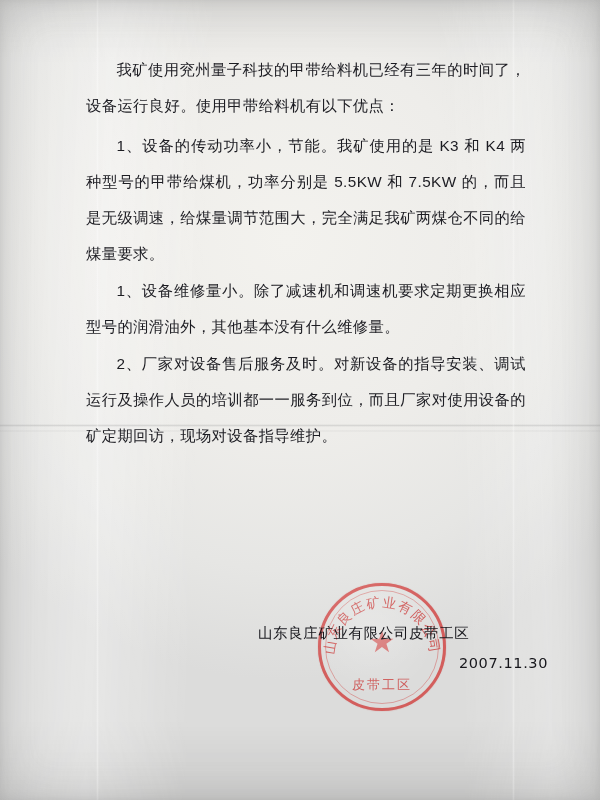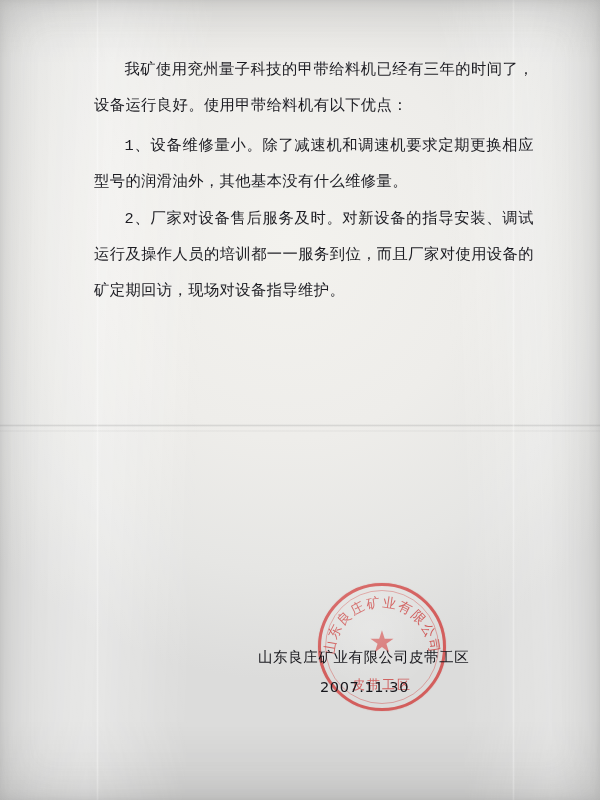--- a/index.html
+++ b/index.html
@@ -59,51 +59,51 @@
   .edge-shadow {
     position: absolute;
     inset: 0;
     pointer-events: none;
     box-shadow: inset 0 0 46px rgba(120,120,120,0.28), inset 0 0 10px rgba(150,150,150,0.25);
   }
 
   
   .doc-body {
     position: absolute;
-    left: 94px;
+    left: 86px;
     top: 52px;
     width: 440px;
     color: #1c1c22;
-    font-family: Liberation Mono, monospace;
+    font-family: Liberation Sans, sans-serif;
     font-size: 15.3px;
     line-height: 36px;
     letter-spacing: 0.4px;
     text-align: justify;
     text-justify: inter-character;
   }
   .para {
     margin: 0 0 1px 0;
     text-indent: 2em;
     white-space: pre-wrap;
   }
   .para.p1 { margin-bottom: 4px; }
 
   
   .sign-block {
     position: absolute;
     left: 258px;
-    top: 642px;
+    top: 618px;
     width: 290px;
     color: #17171c;
     font-size: 14.5px;
     line-height: 30px;
     letter-spacing: 0.6px;
   }
   .sign-line { white-space: nowrap; }
-  .sign-date { margin-left: 62px; white-space: nowrap; }
+  .sign-date { margin-left: 62px; white-space: nowrap; text-align: right; }
 
   
   .seal {
     position: absolute;
     left: 318px;
     top: 583px;
     width: 128px;
     height: 128px;
     pointer-events: none;
   }
@@ -163,20 +163,21 @@
 <div id="page">
 
   <div class="texture"></div>
   <div class="crease c1"></div>
   <div class="crease c2"></div>
   <div class="vcrease v1"></div>
   <div class="vcrease v2"></div>
 
   <div class="doc-body">
     <p class="para p1">我矿使用兖州量子科技的甲带给料机已经有三年的时间了，设备运行良好。使用甲带给料机有以下优点：</p>
+    <p class="para">1、设备的传动功率小，节能。我矿使用的是 K3 和 K4 两种型号的甲带给煤机，功率分别是 5.5KW 和 7.5KW 的，而且是无级调速，给煤量调节范围大，完全满足我矿两煤仓不同的给煤量要求。</p>
     <p class="para">1、设备维修量小。除了减速机和调速机要求定期更换相应型号的润滑油外，其他基本没有什么维修量。</p>
     <p class="para">2、厂家对设备售后服务及时。对新设备的指导安装、调试运行及操作人员的培训都一一服务到位，而且厂家对使用设备的矿定期回访，现场对设备指导维护。</p>
   </div>
 
   <div class="seal">
     <div class="ring"></div>
     <div class="ring2"></div>
     <div class="arc-text">
       <svg viewBox="0 0 128 128" aria-hidden="true">
         <defs>

